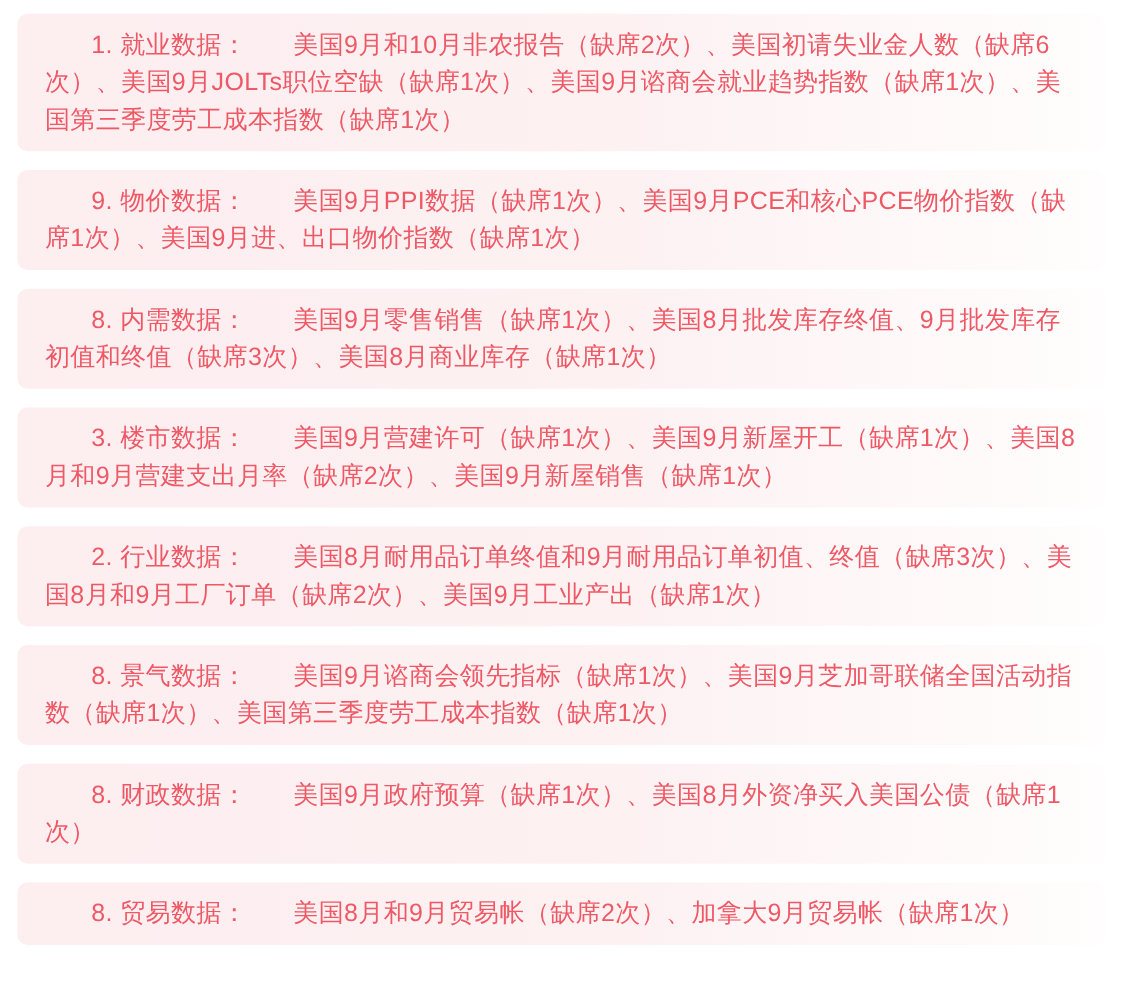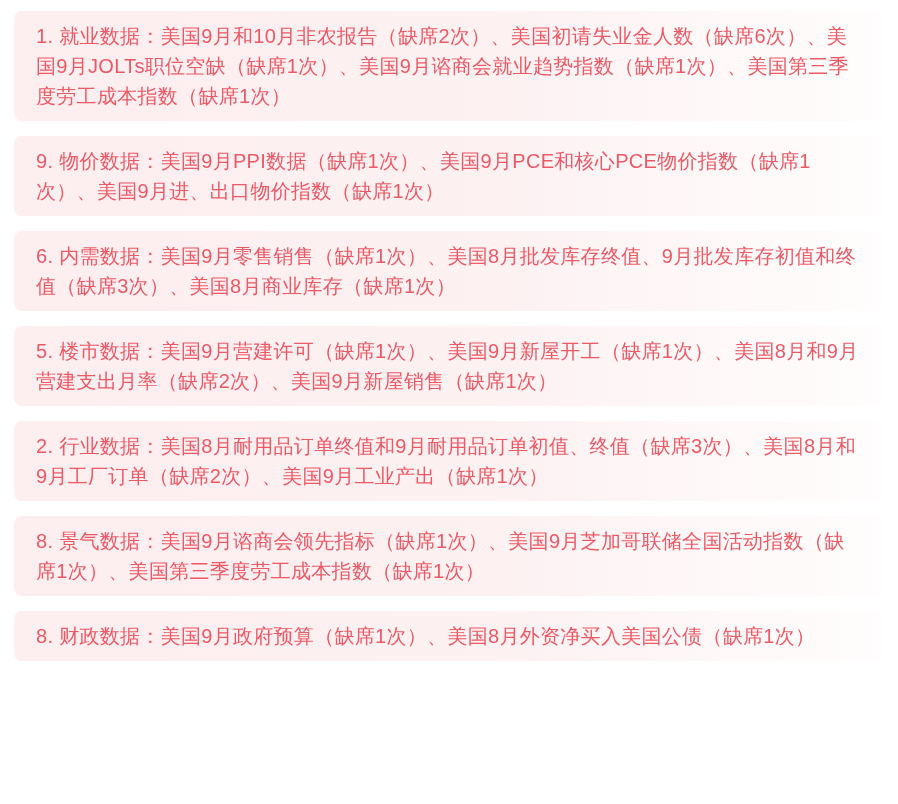--- a/index.html
+++ b/index.html
@@ -20,50 +20,53 @@
     background: linear-gradient(90deg, #fdeef0 0%, #fdf1f2 55%, #fffdfd 100%);
     border-radius: 8px;
     padding: 10px 20px 10px 22px;
     margin-bottom: 15px;
     color: #ee5966;
     font-size: 20px;
     line-height: 30px;
     letter-spacing: 0.3px;
     text-align: left;
   }
-  .card span { color: #ee5966; }
+  .card span { color: #ee5966; margin-left: 37px; }
 </style>
 </head>
 <body>
 
 <div class="page">
 
   <div class="card">
     <span>1. 就业数据：</span><span>美国9月和10月非农报告（缺席2次）、美国初请失业金人数（缺席6次）、美国9月JOLTs职位空缺（缺席1次）、美国9月谘商会就业趋势指数（缺席1次）、美国第三季度劳工成本指数（缺席1次）</span>
   </div>
 
   <div class="card">
     <span>9. 物价数据：</span><span>美国9月PPI数据（缺席1次）、美国9月PCE和核心PCE物价指数（缺席1次）、美国9月进、出口物价指数（缺席1次）</span>
   </div>
 
   <div class="card">
-    <span>6. 内需数据：</span><span>美国9月零售销售（缺席1次）、美国8月批发库存终值、9月批发库存初值和终值（缺席3次）、美国8月商业库存（缺席1次）</span>
+    <span>8. 内需数据：</span><span>美国9月零售销售（缺席1次）、美国8月批发库存终值、9月批发库存初值和终值（缺席3次）、美国8月商业库存（缺席1次）</span>
   </div>
 
   <div class="card">
-    <span>5. 楼市数据：</span><span>美国9月营建许可（缺席1次）、美国9月新屋开工（缺席1次）、美国8月和9月营建支出月率（缺席2次）、美国9月新屋销售（缺席1次）</span>
+    <span>3. 楼市数据：</span><span>美国9月营建许可（缺席1次）、美国9月新屋开工（缺席1次）、美国8月和9月营建支出月率（缺席2次）、美国9月新屋销售（缺席1次）</span>
   </div>
 
   <div class="card">
     <span>2. 行业数据：</span><span>美国8月耐用品订单终值和9月耐用品订单初值、终值（缺席3次）、美国8月和9月工厂订单（缺席2次）、美国9月工业产出（缺席1次）</span>
   </div>
 
   <div class="card">
     <span>8. 景气数据：</span><span>美国9月谘商会领先指标（缺席1次）、美国9月芝加哥联储全国活动指数（缺席1次）、美国第三季度劳工成本指数（缺席1次）</span>
   </div>
 
   <div class="card">
     <span>8. 财政数据：</span><span>美国9月政府预算（缺席1次）、美国8月外资净买入美国公债（缺席1次）</span>
   </div>
 
+  <div class="card">
+    <span>8. 贸易数据：</span><span>美国8月和9月贸易帐（缺席2次）、加拿大9月贸易帐（缺席1次）</span>
+  </div>
 
 
 </div>
 
 </body></html>

